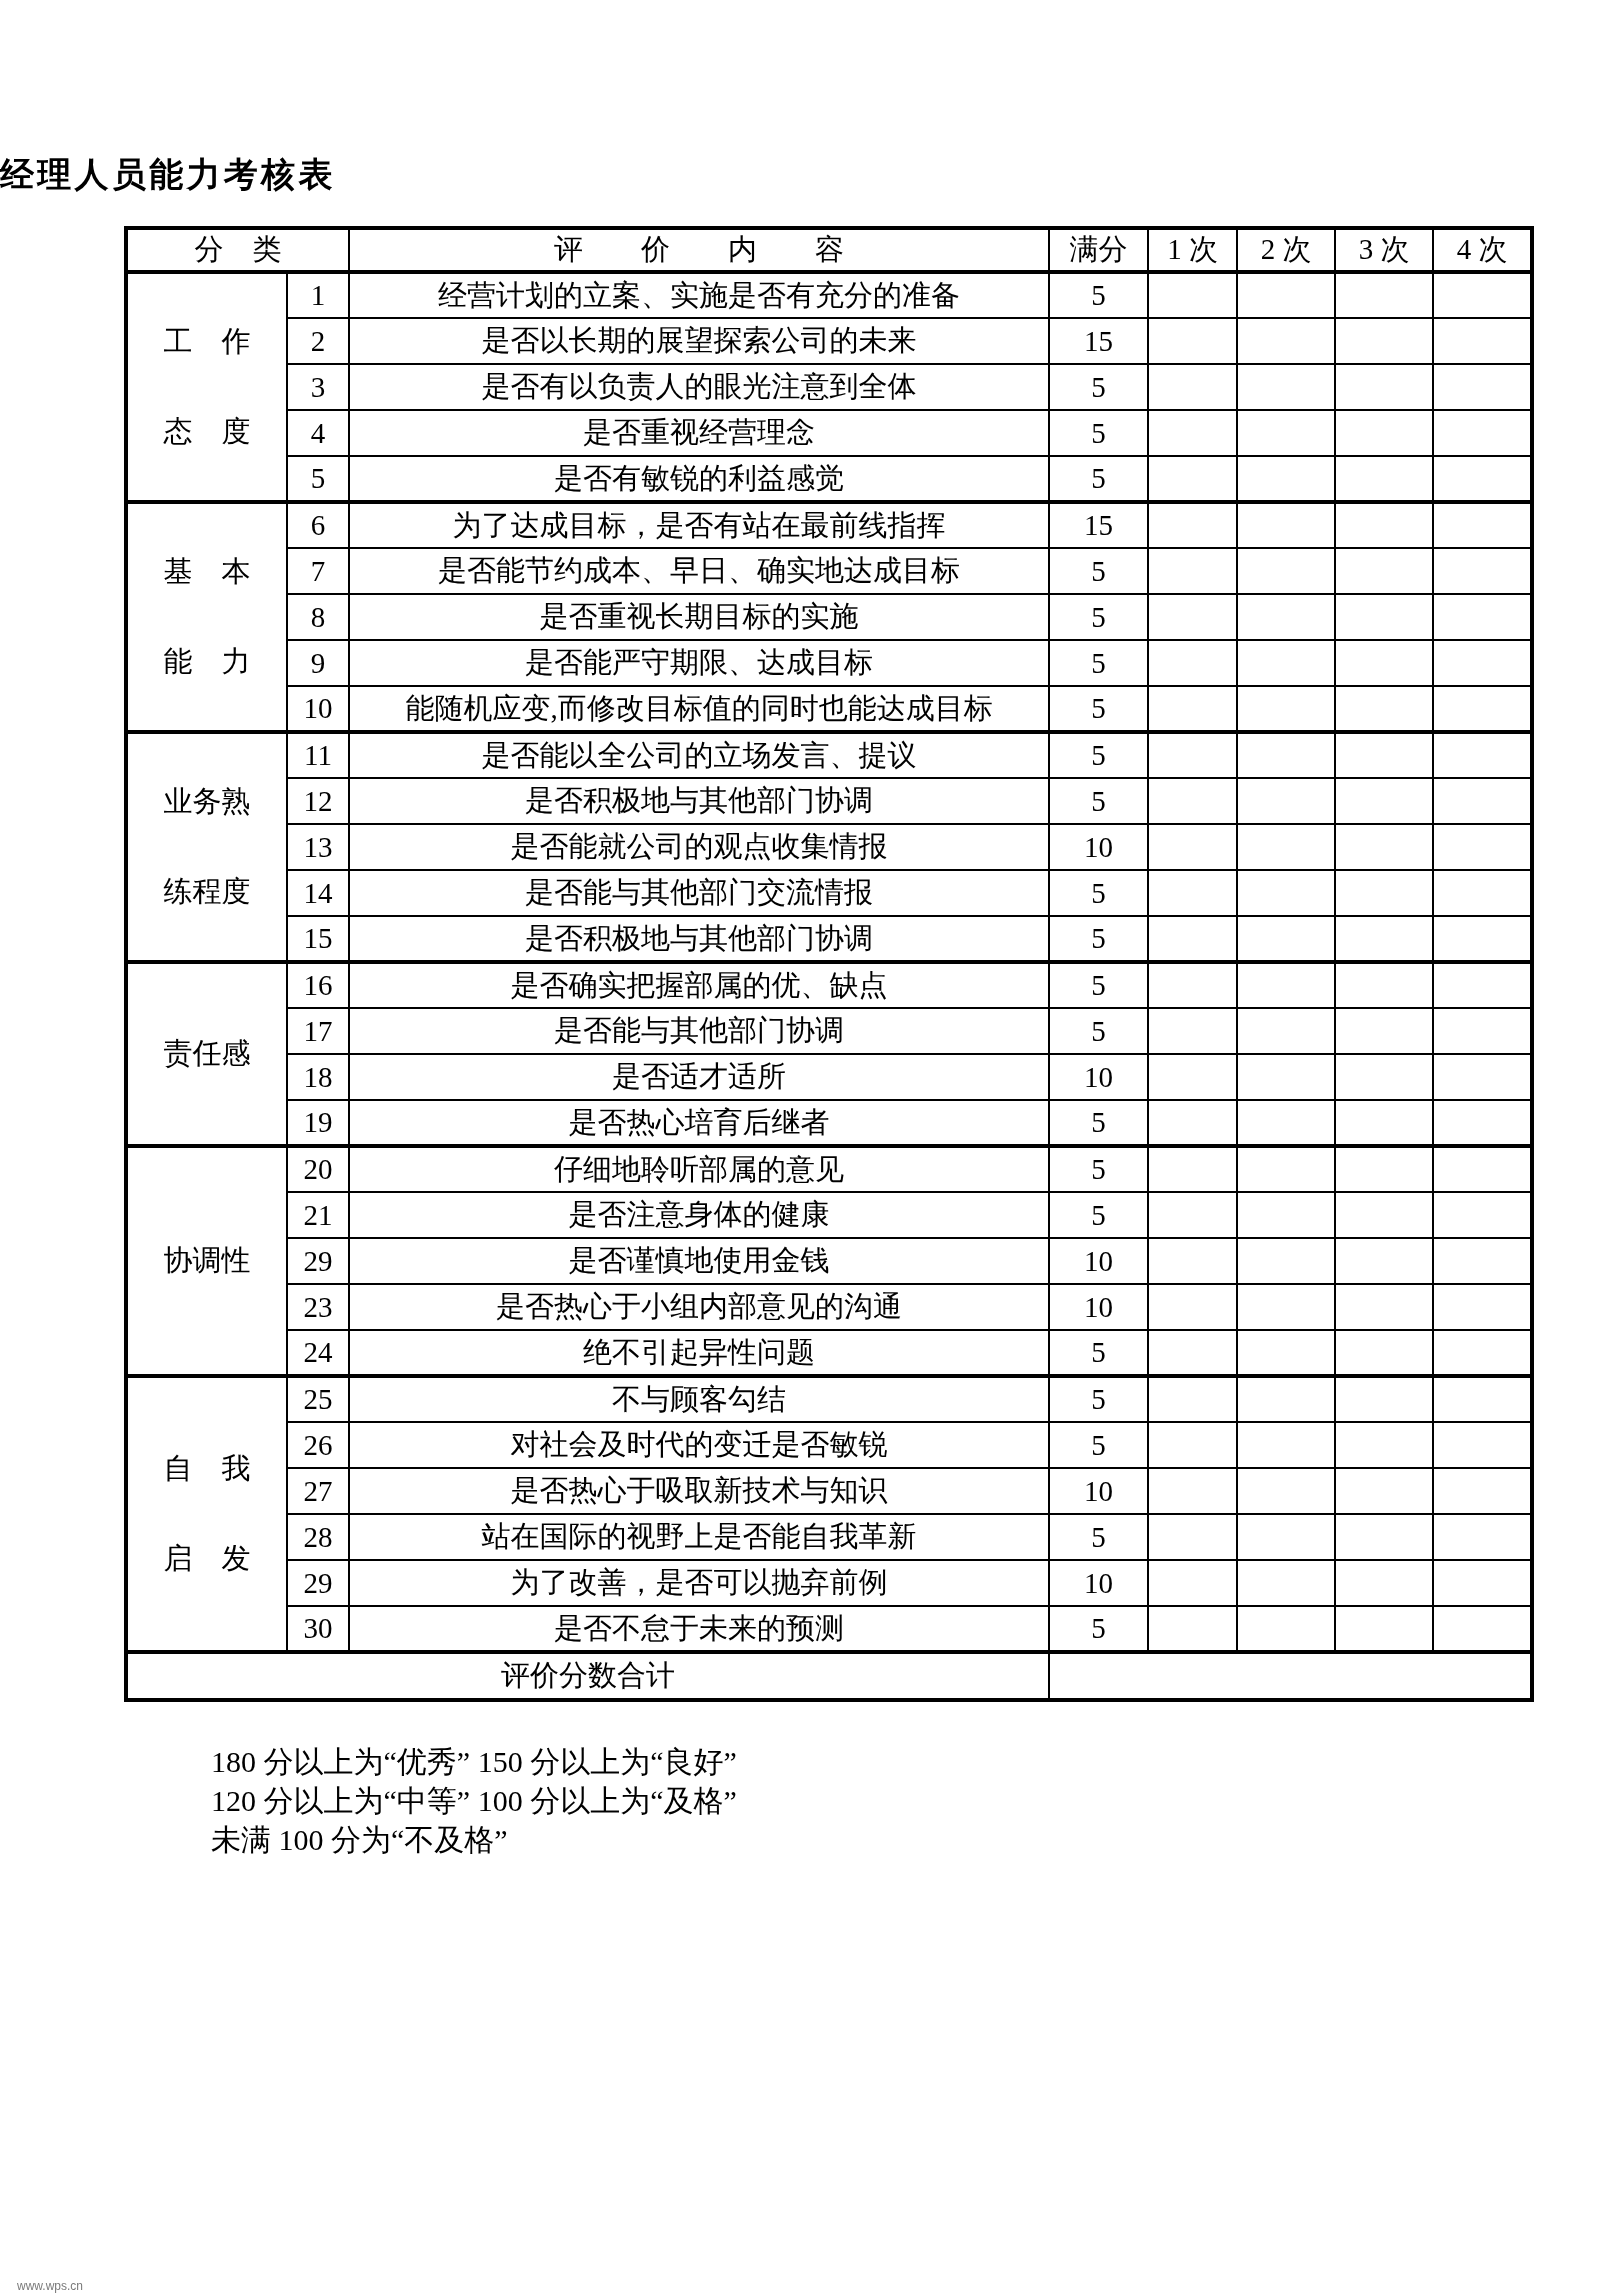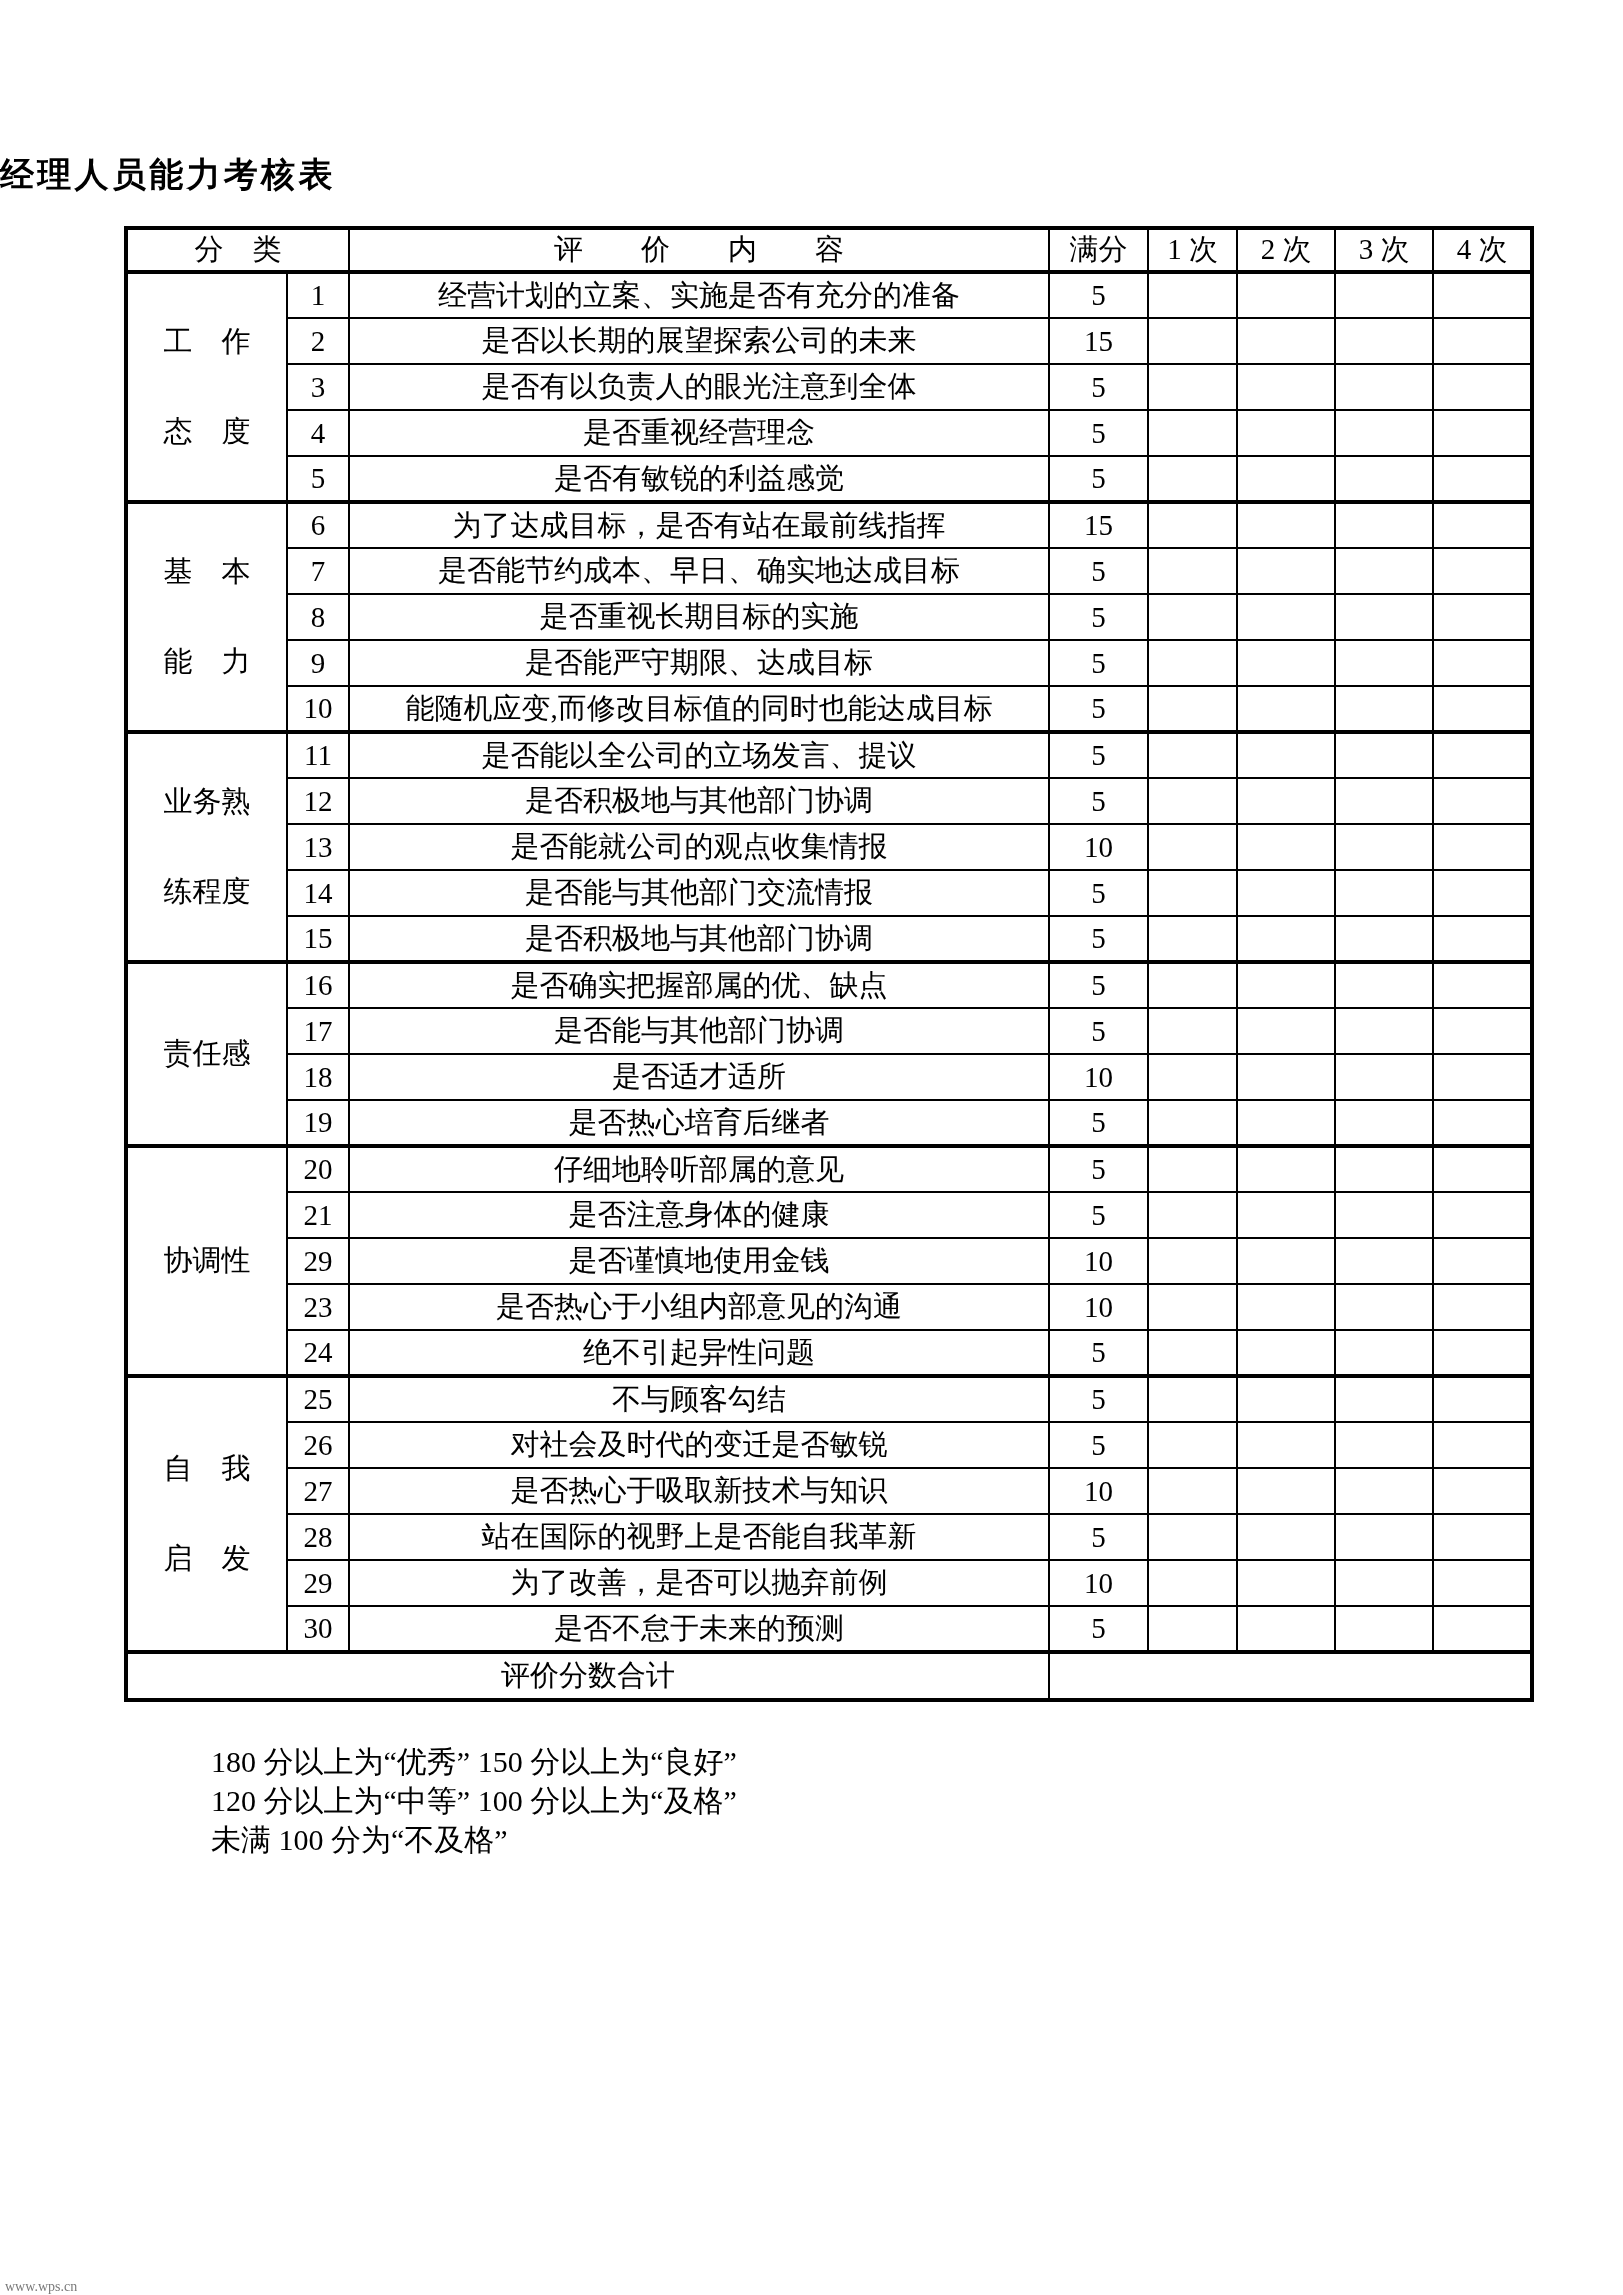--- a/index.html
+++ b/index.html
@@ -35,23 +35,23 @@
   .cat-lines {
     display: flex; flex-direction: column; align-items: center;
     justify-content: center; gap: 50px;
   }
   .standards {
     position: absolute; left: 126px; top: 1742px;
     font-size: 30px; line-height: 39px;
   }
   .standards .line { margin-left: 85px; }
   .watermark {
-    position: absolute; left: 5px; top: 2279px;
-    font-size: 14px; color: #7a7a7a;
-    font-family: Liberation Serif, serif;
+    position: absolute; left: 17px; top: 2279px;
+    font-size: 12px; color: #7a7a7a;
+    font-family: Liberation Sans, sans-serif;
   }
 </style>
 </head>
 <body>
 
 <div class="title">经理人员能力考核表</div>
 
 <table class="assess">
   <colgroup>
     <col style="width:161px">

